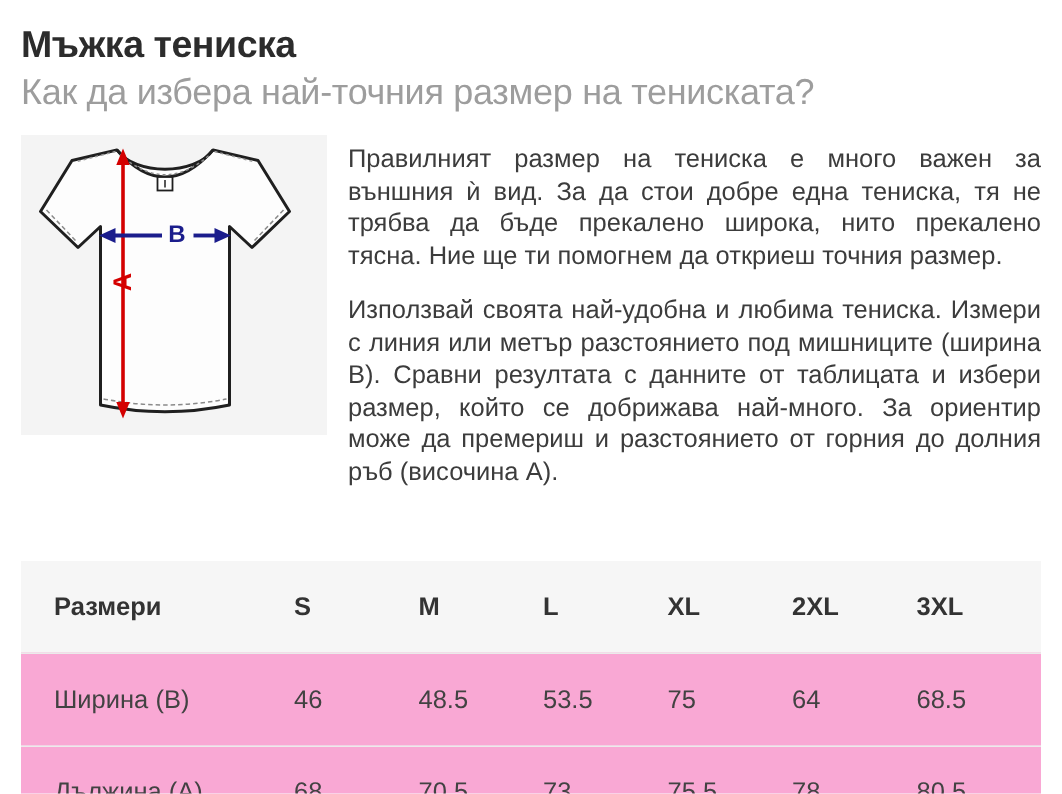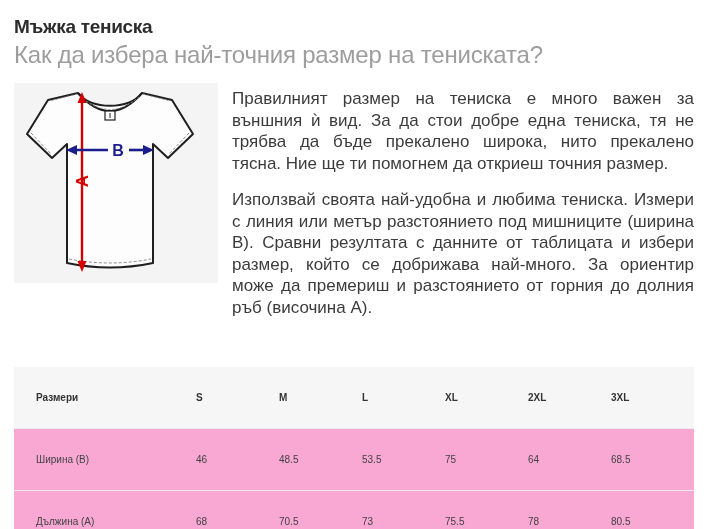--- a/index.html
+++ b/index.html
@@ -4,21 +4,21 @@
 <style>
   * { box-sizing: border-box; }
   html, body { margin: 0; padding: 0; }
   body {
     width: 708px; height: 529px; overflow: hidden;
     background: #ffffff;
     font-family: "Liberation Sans", sans-serif;
   }
   .page { padding: 0 14px; }
   .page-title {
-    font-size: 19px; font-weight: 700; color: #2c2c2c;
+    font-size: 25px; font-weight: 700; color: #2c2c2c;
     letter-spacing: -0.3px; margin: 16px 0 3px 0;
   }
   .page-subtitle {
     font-size: 24px; font-weight: 400; color: #9d9d9d;
     letter-spacing: -0.2px; margin: 0 0 14px 0;
   }
   .content { display: flex; gap: 14px; }
   .diagram-box {
     width: 204px; height: 200px; background: #f4f4f4; flex: none;
   }
@@ -28,21 +28,21 @@
     text-align: justify; margin: 0 0 15px 0;
   }
   .size-table {
     margin-top: 34px; background: #f6f6f6; padding-bottom: 20px;
   }
   .trow {
     display: grid;
     grid-template-columns: 160px repeat(6, 1fr);
     align-items: center;
     padding-left: 22px;
-    font-size: 10px;
+    font-size: 17px;
   }
   .trow.thead { height: 61px; font-weight: 700; color: #333333; }
   .trow.tdata {
     height: 62px; background: #f9a8d4;
     border-top: 1px solid #ebebeb; color: #424242;
   }
   .trow.tdata:last-child { border-bottom: 1px solid #ebebeb; }
 </style>
 </head>
 <body>

